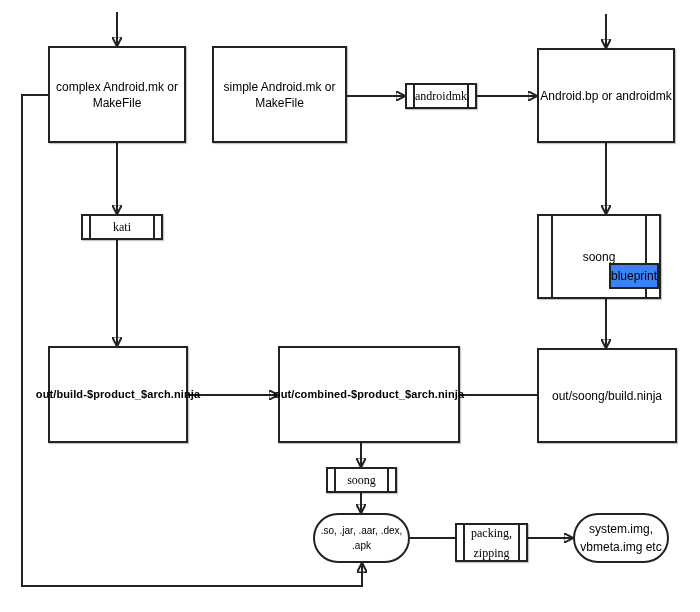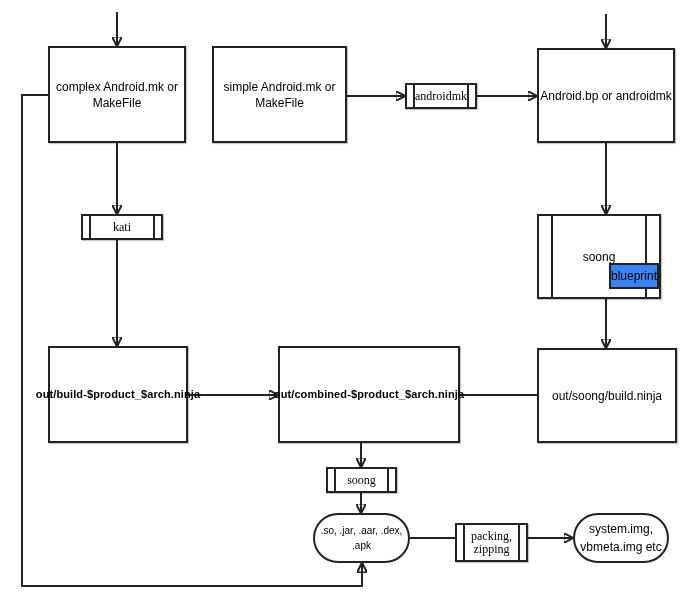--- a/index.html
+++ b/index.html
@@ -104,21 +104,21 @@
     <span class="label">soong</span>
   </div>
 
   <div class="node stadium" style="left:313px;top:513px;width:97px;height:50px">
     <span class="label" style="font-size:10px;line-height:15px">.so, .jar, .aar, .dex,
 .apk</span>
   </div>
 
   <div class="node proc" style="left:455px;top:523px;width:73px;height:39px">
     <span class="bars"></span>
-    <span class="label" style="line-height:13px">packing,
+    <span class="label" style="line-height:20px">packing,
 zipping</span>
   </div>
 
   <div class="node stadium" style="left:573px;top:513px;width:96px;height:50px">
     <span class="label" style="line-height:18px">system.img,
 vbmeta.img etc</span>
   </div>
 
 </div>
 

